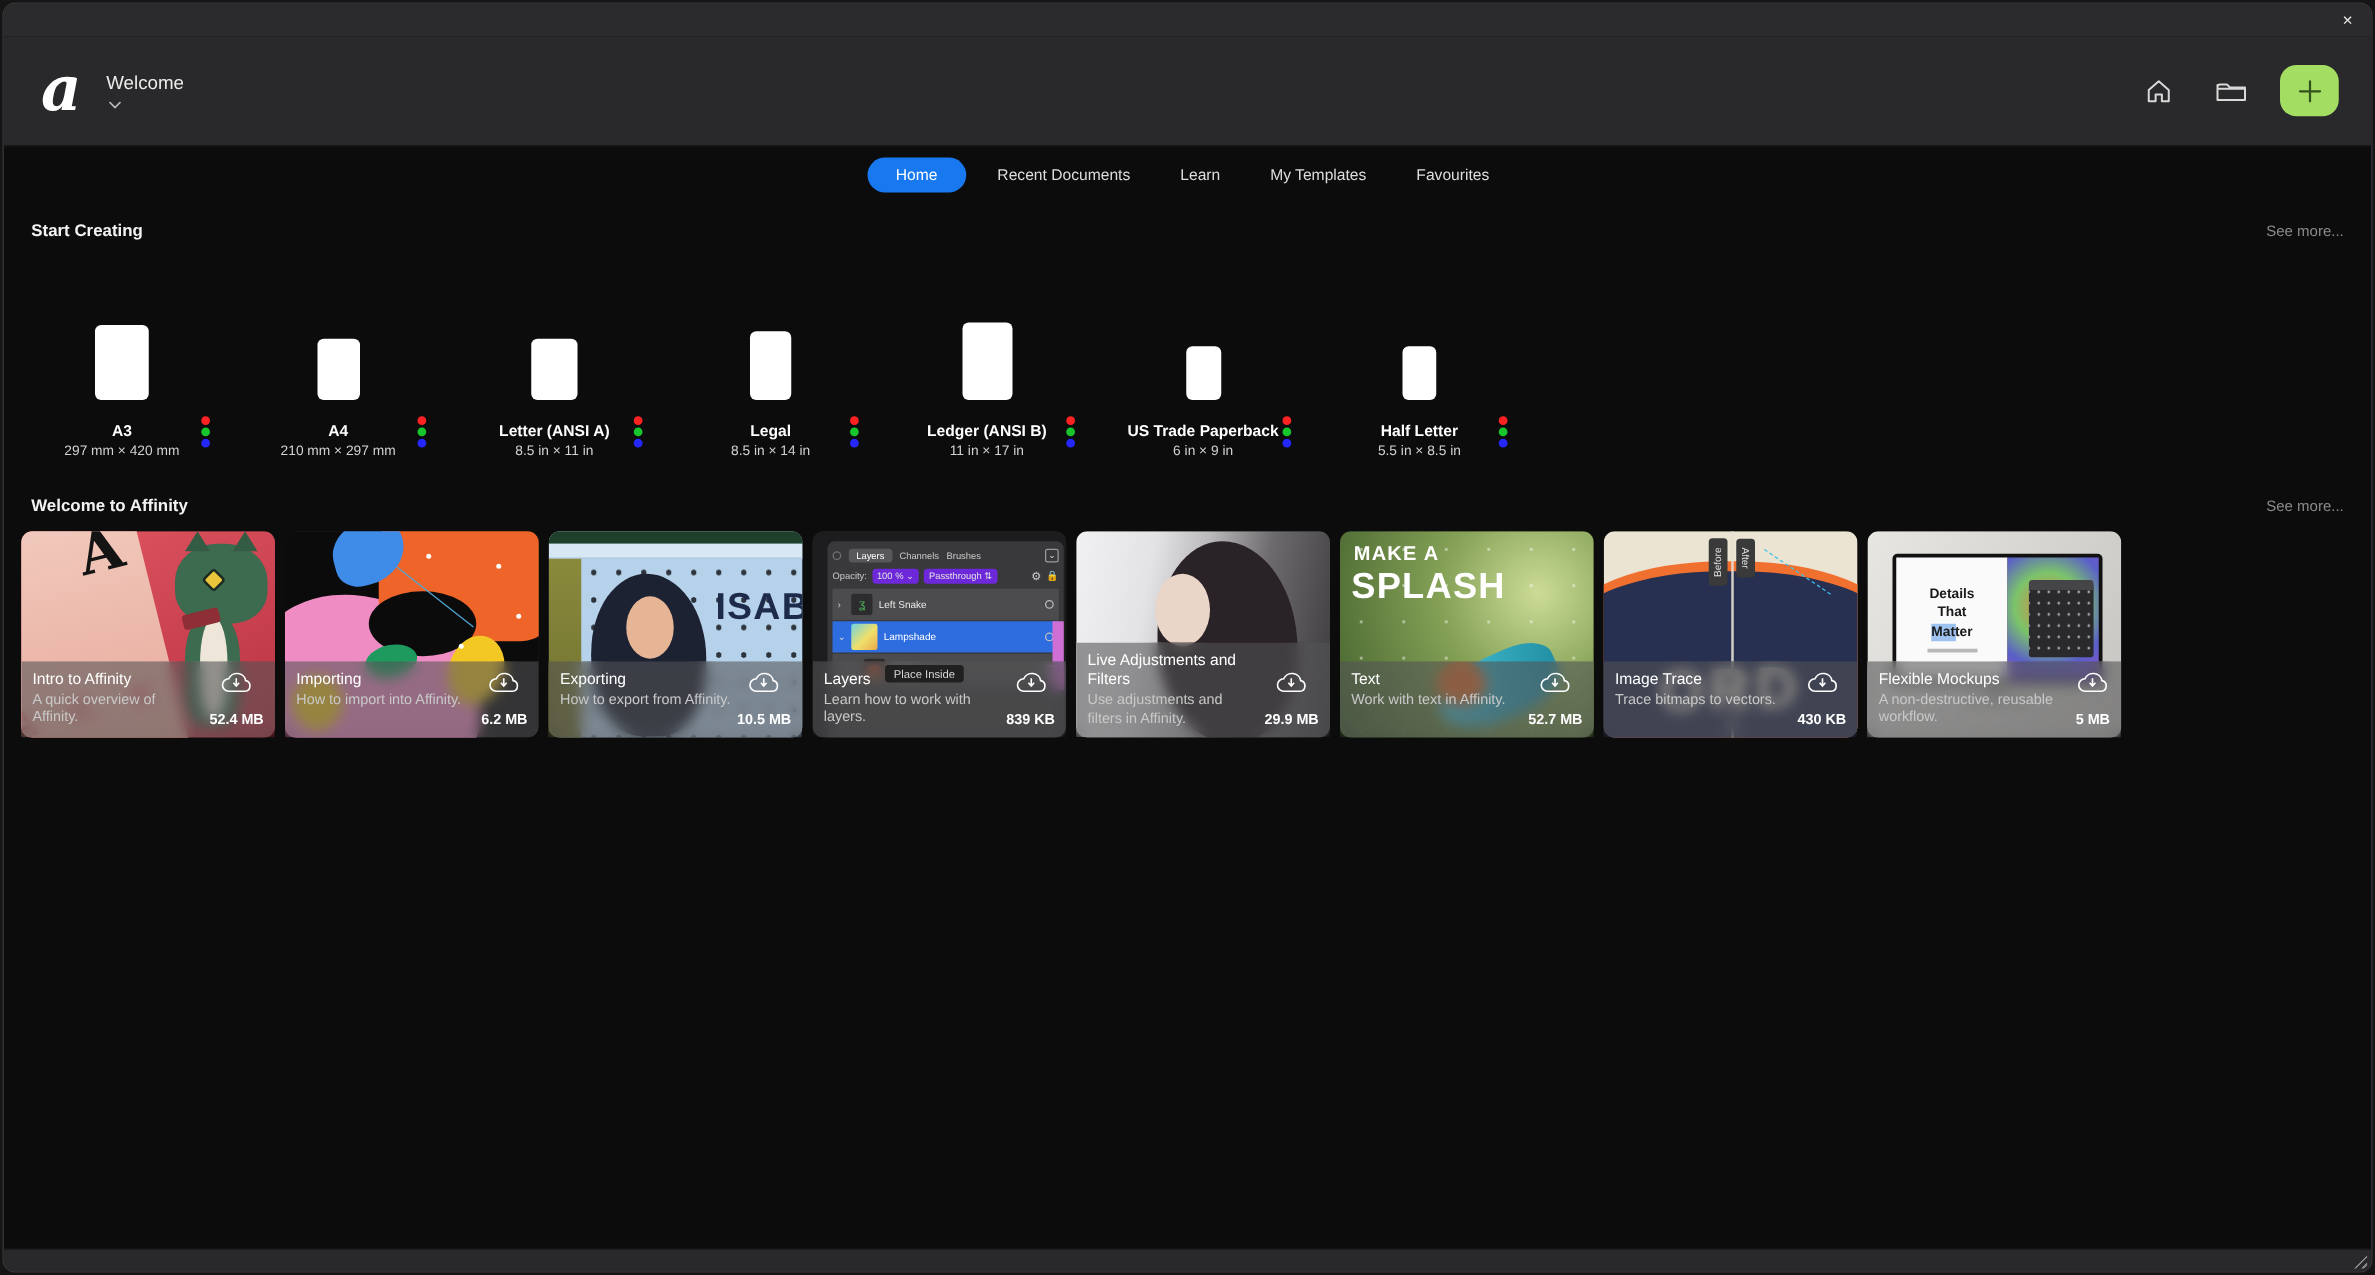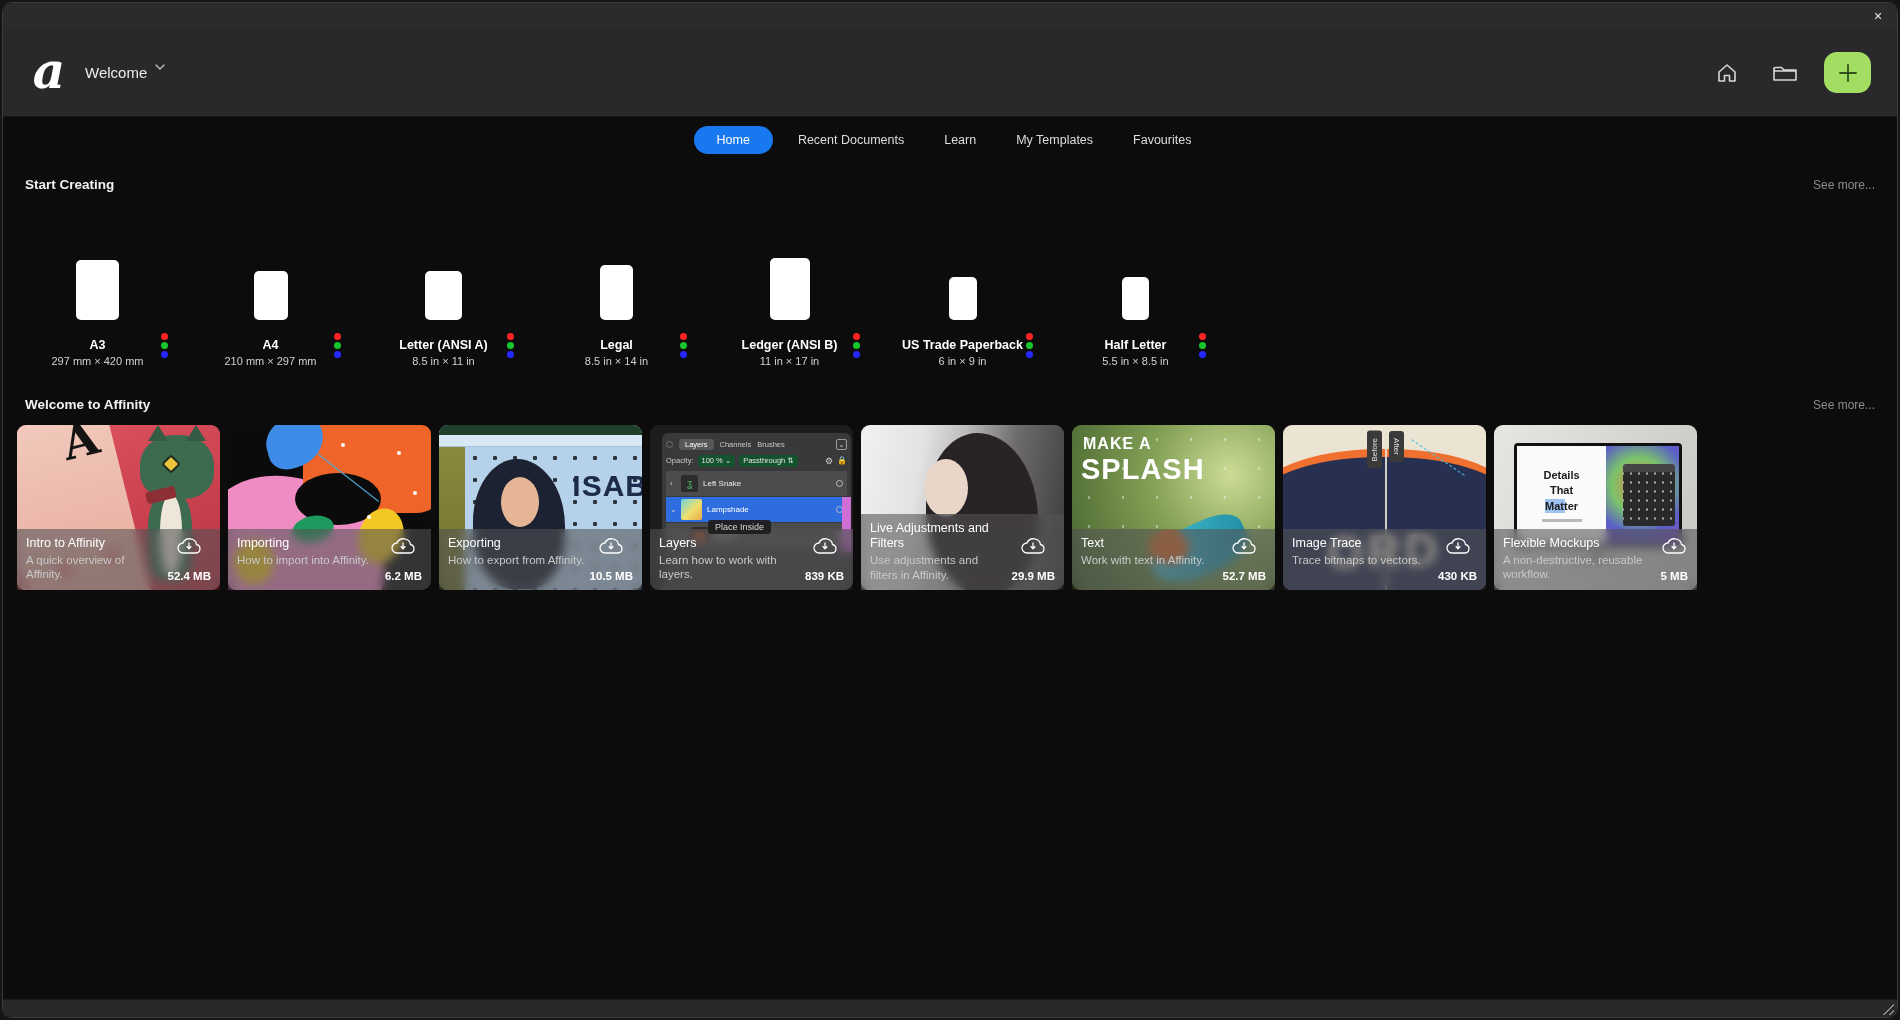--- a/index.html
+++ b/index.html
@@ -12,21 +12,21 @@
   .titlebar { height:26px; background:#2b2b2d; position:relative; }
   .close-btn { position:absolute; right:8px; top:3px; width:22px; height:20px;
     color:#e8e8e8; font-size:14px; line-height:20px; text-align:center; cursor:pointer; }
 
   
   .header { height:88px; background:#29292b; display:flex; align-items:center;
     padding:0 26px; border-bottom:1px solid #161617; }
   .brand { display:flex; align-items:center; gap:16px; cursor:pointer; }
   .logo { width:40px; height:48px; color:#fff; font:italic 700 50px "DejaVu Serif", serif;
     line-height:44px; text-align:center; }
-  .brand-col { display:flex; flex-direction:row; gap:6px;justify-content:flex-end; }
+  .brand-col { display:flex; flex-direction:column; gap:6px;justify-content:flex-end; }
   .app-title { color:#ececec; font-size:15px; }
   .chevron { width:10px; height:6px; margin-left:2px; }
   .hdr-actions { margin-left:auto; display:flex; align-items:center; gap:32px; }
   .hdr-icon { width:26px; height:26px; display:flex; align-items:center; justify-content:center; cursor:pointer; }
   .plus-btn { width:47px; height:41px; border-radius:13px; background:#a3de63;
     display:flex; align-items:center; justify-content:center; cursor:pointer; margin-left:-6px; }
 
   
   .tabbar { height:44px; display:flex; align-items:center; justify-content:center; gap:10px; padding-top:2px; }
   .tab { color:#dedede; font-size:12.5px; padding:7px 15px; border-radius:15px; cursor:pointer; }
@@ -130,38 +130,38 @@
   
   .art-layers { background:#1d1d1f; }
   .lp { position:absolute; left:12px; top:8px; right:2px; bottom:0; background:#39393b;
     border-radius:6px 6px 0 0; padding:4px 4px 0 4px; font-size:7.5px; color:#c9c9c9; }
   .lp-tabs { display:flex; align-items:center; gap:6px; height:15px; }
   .lp-dot { width:7px; height:7px; border-radius:50%; border:1px solid #707072; }
   .lp-tab-active { background:#58585b; color:#fff; border-radius:3px; padding:1px 6px; }
   .lp-check { margin-left:auto; width:11px; height:11px; border:1px solid #9a9a9c;
     border-radius:2px; color:#ddd; font-size:7px; line-height:10px; text-align:center; }
   .lp-opts { display:flex; align-items:center; gap:4px; height:17px; }
-  .lp-box { background:#14532d; border-radius:3px; padding:1.5px 4px; color:#e2e2e2; white-space:nowrap; }
+  .lp-box { background:#6d28d9; border-radius:3px; padding:1.5px 4px; color:#e2e2e2; white-space:nowrap; }
   .lp-gear { margin-left:auto; font-size:9px; color:#cfcfcf; }
   .lp-lock { font-size:8px; color:#cfcfcf; }
   .lp-rows { margin-top:2px; position:relative; }
   .lp-row { height:25px; display:flex; align-items:center; gap:5px; background:#4c4c4e;
     margin-bottom:1px; padding:0 4px; color:#ececec; font-size:8px; }
   .lp-row.sel { background:#2e6de0; color:#fff; }
   .lp-chev { color:#d0d0d0; font-size:8px; width:6px; }
   .lp-thumb { width:17px; height:17px; border-radius:2px; background:#2c2c2e; flex:none;
     display:flex; align-items:center; justify-content:center; }
   .lp-thumb.snake { color:#49b05a; font-size:10px; }
   .lp-thumb.lamp { width:21px; height:21px;
     background:linear-gradient(135deg,#6fd3e0 0%,#f0e06a 55%,#e8a84a 100%); }
   .lp-thumb.shade::after { content:""; width:11px; height:8px; background:#d94f2b;
     border-radius:50% 50% 20% 20%; box-shadow:0 3px 0 -1px #e8b43a; }
   .lp-eye { margin-left:auto; width:7px; height:7px; border:1px solid #bdbdbf; border-radius:50%; }
   .lp-strip { position:absolute; right:-4px; top:26px; bottom:-4px; width:9px; background:#cf6fd6; }
-  .tooltip-chip { position:absolute; left:58px; bottom:56px; z-index:3;
+  .tooltip-chip { position:absolute; left:58px; bottom:44px; z-index:3;
     background:rgba(28,28,28,.92); color:#d8d8d8; font-size:9px; padding:2px 7px; border-radius:3px; }
 
   
   .art-live { background:linear-gradient(100deg,#f1f1f3 0%,#e3e2e4 28%,#bcbabc 46%,#6e6b6f 68%,#3c393d 100%); }
   .live-hair { position:absolute; right:26px; top:8px; width:112px; height:160px;
     background:#292226; border-radius:46% 54% 42% 50%; }
   .live-face { position:absolute; right:96px; top:34px; width:44px; height:58px;
     background:#ead5c9; border-radius:50%; }
 
   

